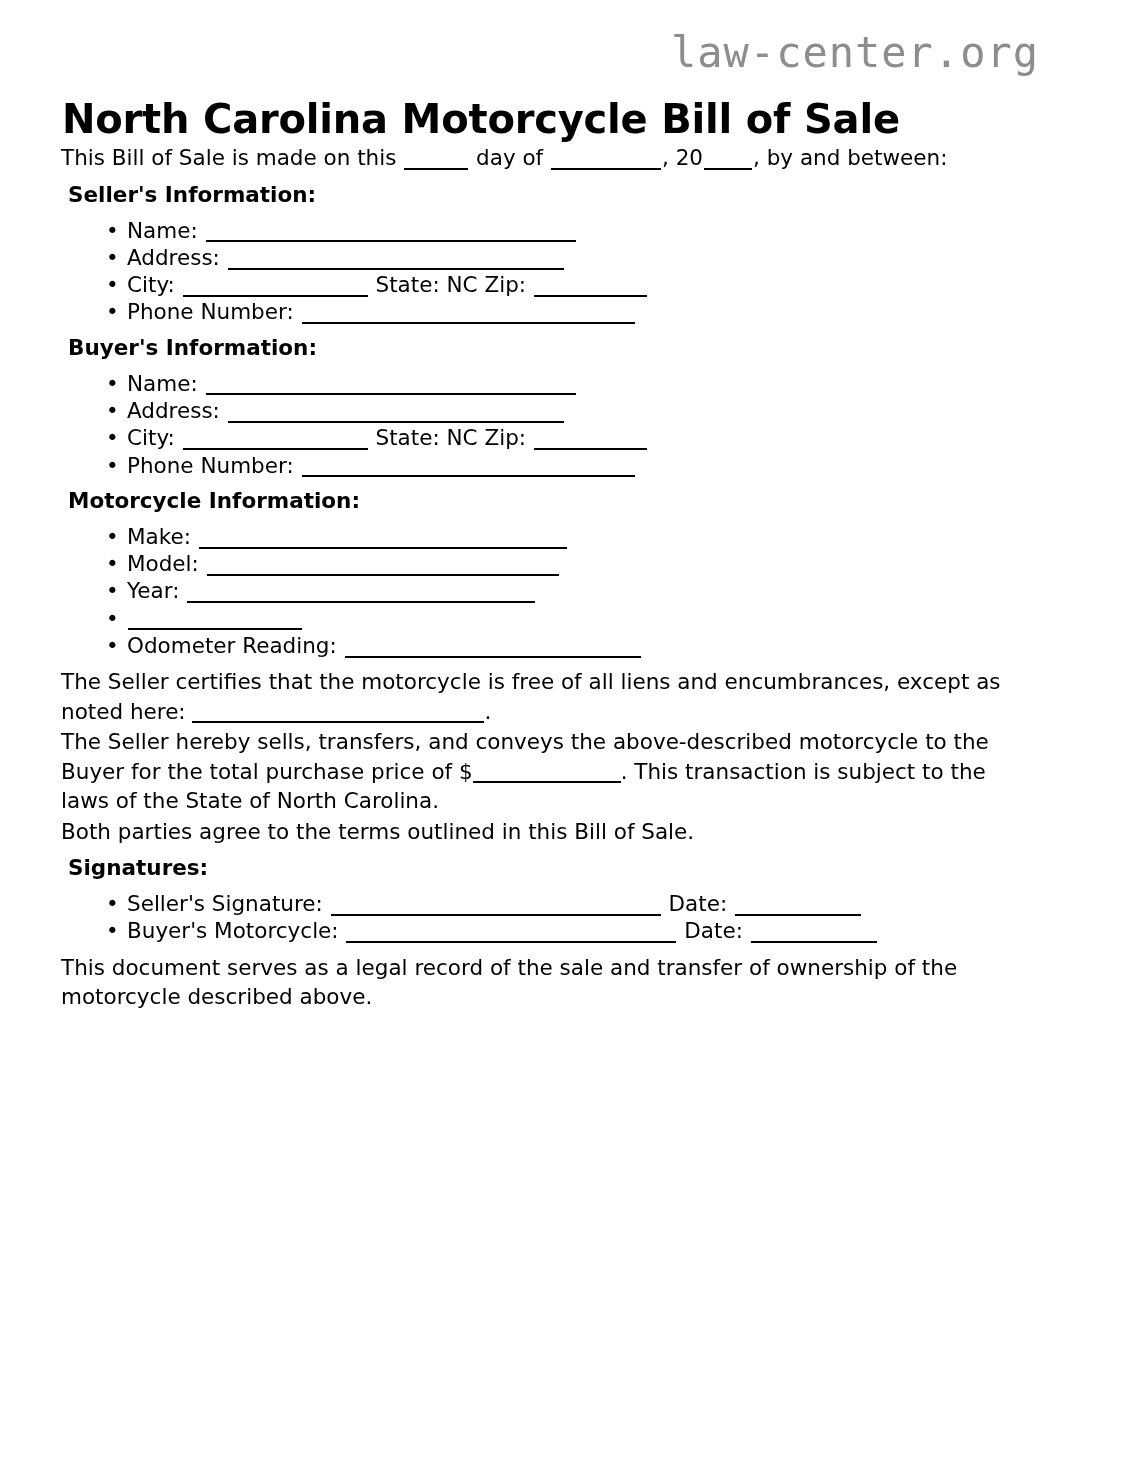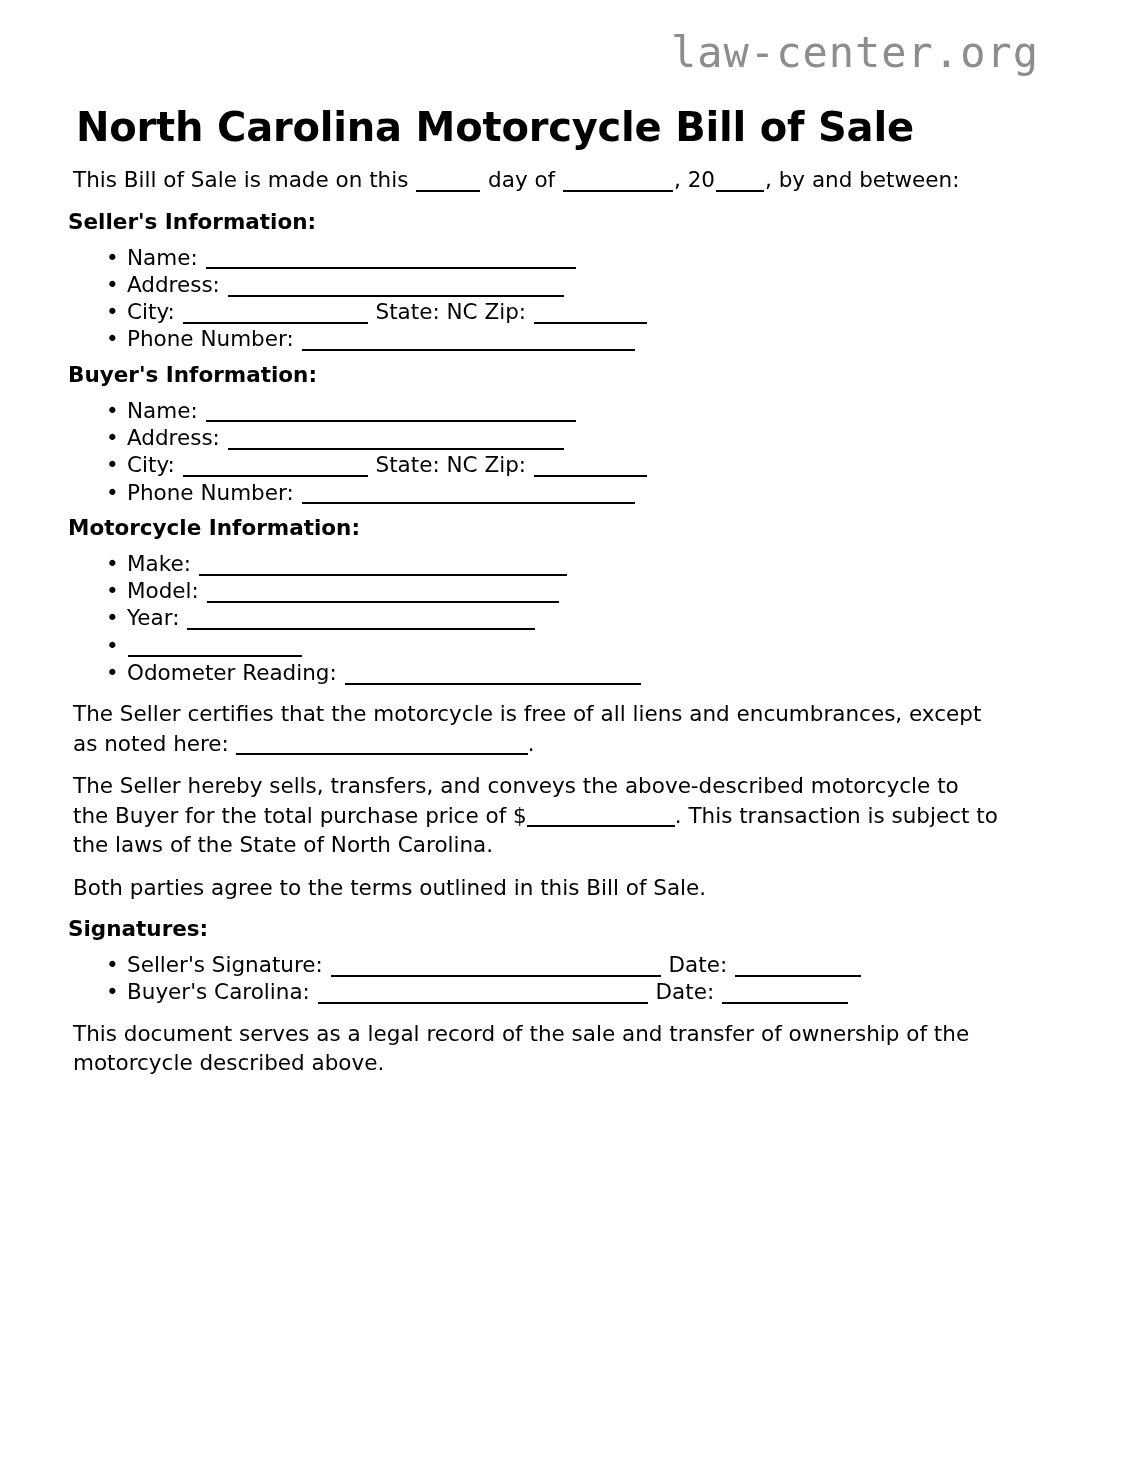--- a/index.html
+++ b/index.html
@@ -13,44 +13,44 @@
     position: relative;
     font-family: "DejaVu Sans", sans-serif;
     color: #000000;
     overflow: hidden;
   }
   .page {
     position: relative;
     width: 1071px;
     height: 1466px;
     box-sizing: border-box;
-    padding: 12px 60px;
+    padding: 18px 60px;
   }
   .watermark {
     position: absolute;
     top: 32px;
     right: 32px;
     font-family: "DejaVu Sans Mono", monospace;
     font-size: 42px;
     letter-spacing: 1px;
     color: #8d8d8d;
     white-space: nowrap;
     line-height: 1;
   }
   h1.doc-title {
-    margin: 16px;
+    margin: 2px;
     padding-top: 78px;
     font-size: 40px;
     font-weight: bold;
     letter-spacing: -0.2px;
     line-height: 1.08;
     color: #000;
   }
   p.para {
-    margin: 13px;
+    margin: 1px;
     font-size: 21.5px;
     line-height: 1.37;
     color: #000;
     max-width: 975px;
   }
   .intro {
     margin-top: 38px;
   }
   h2.section-head {
     margin: 8px;
@@ -188,21 +188,21 @@
 
   <h2 class="section-head gap-sec">Signatures:</h2>
   <ul class="fields gap-list">
     <li>
       <span>Seller's Signature:</span>
       <span class="blank" style="width:330px"></span>
       <span>Date:</span>
       <span class="blank" style="width:126px"></span>
     </li>
     <li>
-      <span>Buyer's Carolina:</span>
+      <span>Buyer's Motorcycle:</span>
       <span class="blank" style="width:330px"></span>
       <span>Date:</span>
       <span class="blank" style="width:126px"></span>
     </li>
   </ul>
 
   <p class="para gap-para">This document serves as a legal record of the sale and transfer of ownership of the motorcycle described above.</p>
 
 </div>
 

